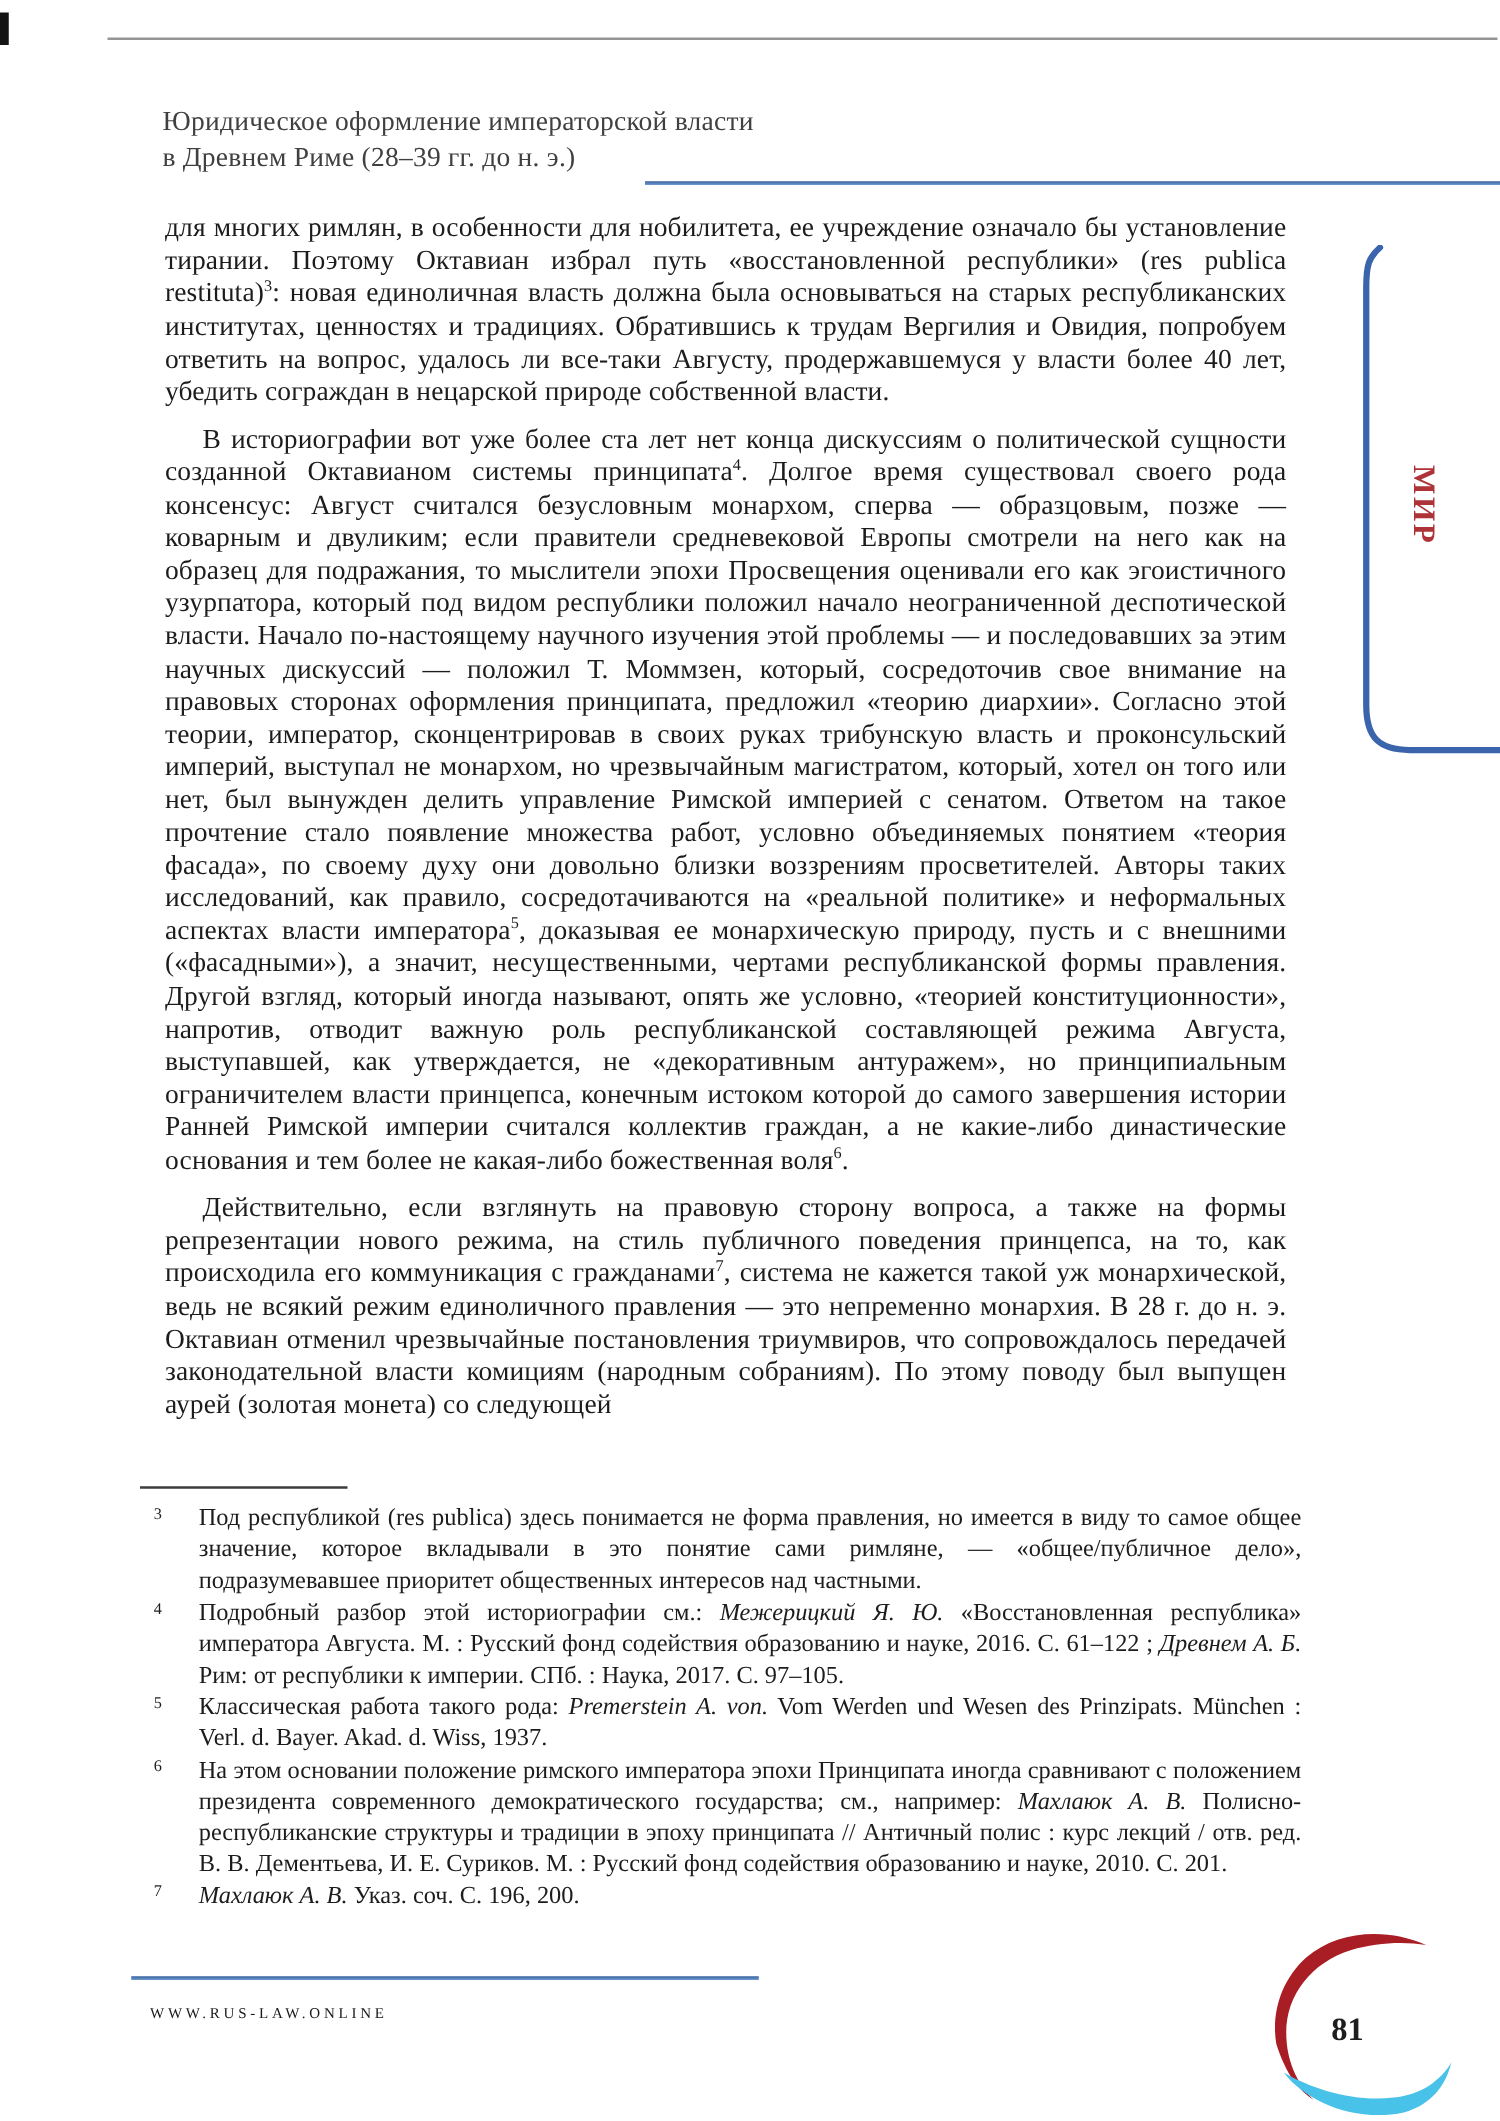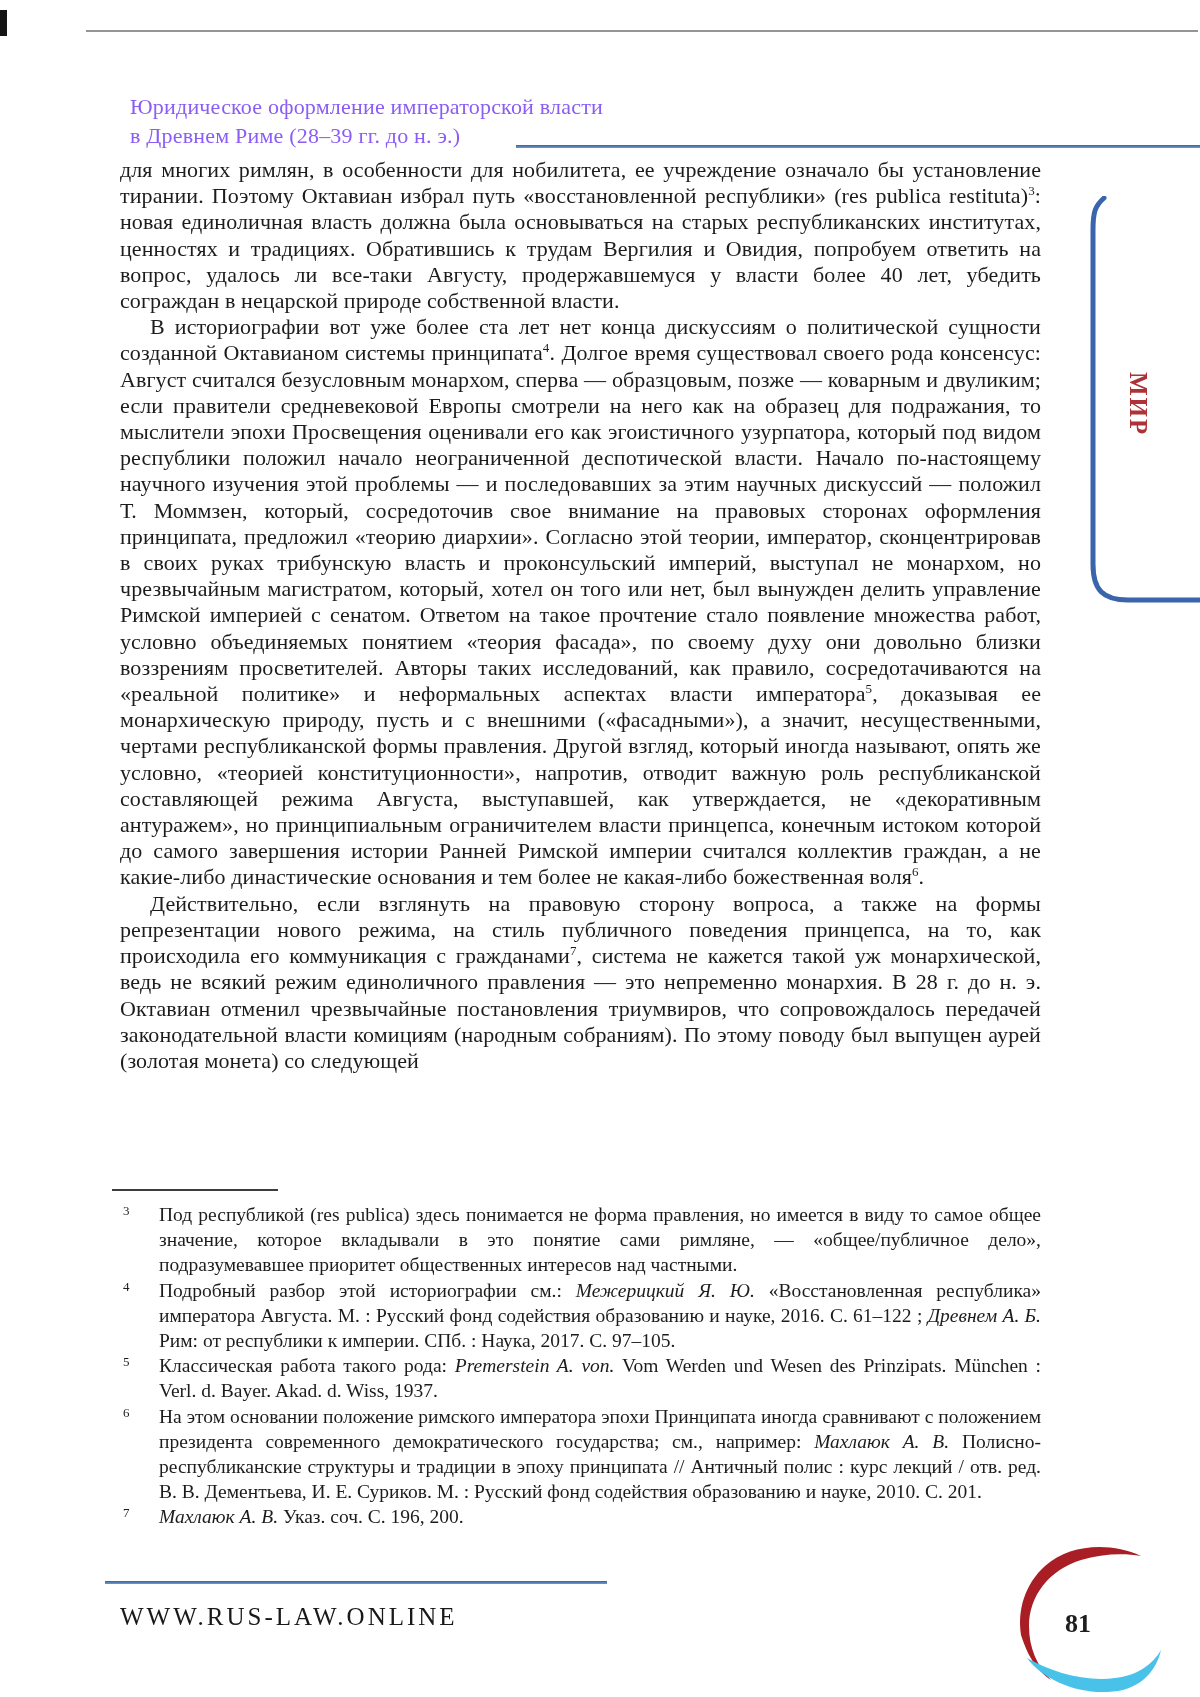--- a/index.html
+++ b/index.html
@@ -10,22 +10,22 @@
     overflow:hidden;
     font-family:"Liberation Serif","DejaVu Serif",serif;
     color:#1c1c1c;
   }
   
   .artifact-top{position:absolute;top:30px;left:86px;right:2px;height:2px;background:#7a7a7a;opacity:.8;}
   .artifact-corner{position:absolute;top:10px;left:0;width:7px;height:26px;background:#141414;}
 
   
   .running-head{
-    position:absolute;left:130px;top:92px;width:640px;
-    font-size:22px;line-height:29px;color:#8b5cf6;letter-spacing:.2px;
+    position:absolute;left:130px;top:82px;width:640px;
+    font-size:22px;line-height:29px;color:#404040;letter-spacing:.2px;
   }
   .header-rule{
     position:absolute;top:145px;left:516px;right:0;height:3px;
     background:linear-gradient(180deg,#36619f 0%,#6f9bcd 100%);
   }
 
   
   .logo-wrap{position:absolute;left:1018px;top:16px;width:164px;height:118px;}
 
   
@@ -36,21 +36,21 @@
     font-size:25px;font-weight:bold;letter-spacing:2px;
     font-family:"Liberation Serif","DejaVu Serif",serif;
   }
 
   
   .body-text{
     position:absolute;left:120px;top:157px;width:921px;
     font-size:22px;line-height:26.2px;text-align:justify;
     letter-spacing:.1px;
   }
-  .body-text p{margin:0;padding:0;font-family:Liberation Serif, serif;}
+  .body-text p{margin:12px;padding:0;font-family:Liberation Serif, serif;}
   .body-text p.indent{text-indent:30px;}
   .body-text sup{font-size:13px;line-height:0;}
 
   
   .fn-sep{position:absolute;left:112px;top:1189px;width:166px;height:2px;background:#3d3d3d;}
   .footnotes{
     position:absolute;left:120px;top:1202px;width:921px;
     font-size:19.5px;line-height:25.2px;text-align:justify;
   }
   .fn{position:relative;padding-left:39px;margin:0;}
@@ -60,21 +60,21 @@
   }
   .fn em{}
 
   
   .footer-rule{
     position:absolute;left:105px;top:1581px;width:502px;height:3px;
     background:linear-gradient(180deg,#36619f 0%,#6f9bcd 100%);
   }
   .site-url{
     position:absolute;left:120px;top:1603px;
-    font-size:25px;letter-spacing:3px;color:#191919;
+    font-size:12px;letter-spacing:3px;color:#191919;
     font-family:"Liberation Serif","DejaVu Serif",serif;
   }
   .page-badge{position:absolute;left:1015px;top:1540px;width:185px;height:157px;text-align:center;}
   .page-badge .num{
     font-family:"Liberation Serif","DejaVu Serif",serif;
     font-weight:bold;font-size:26px;fill:#1e1e1e;
   }
   .logo-text{
     font-family:"Liberation Serif","DejaVu Serif",serif;
     font-weight:bold;font-size:19px;fill:#ffffff;letter-spacing:.5px;

